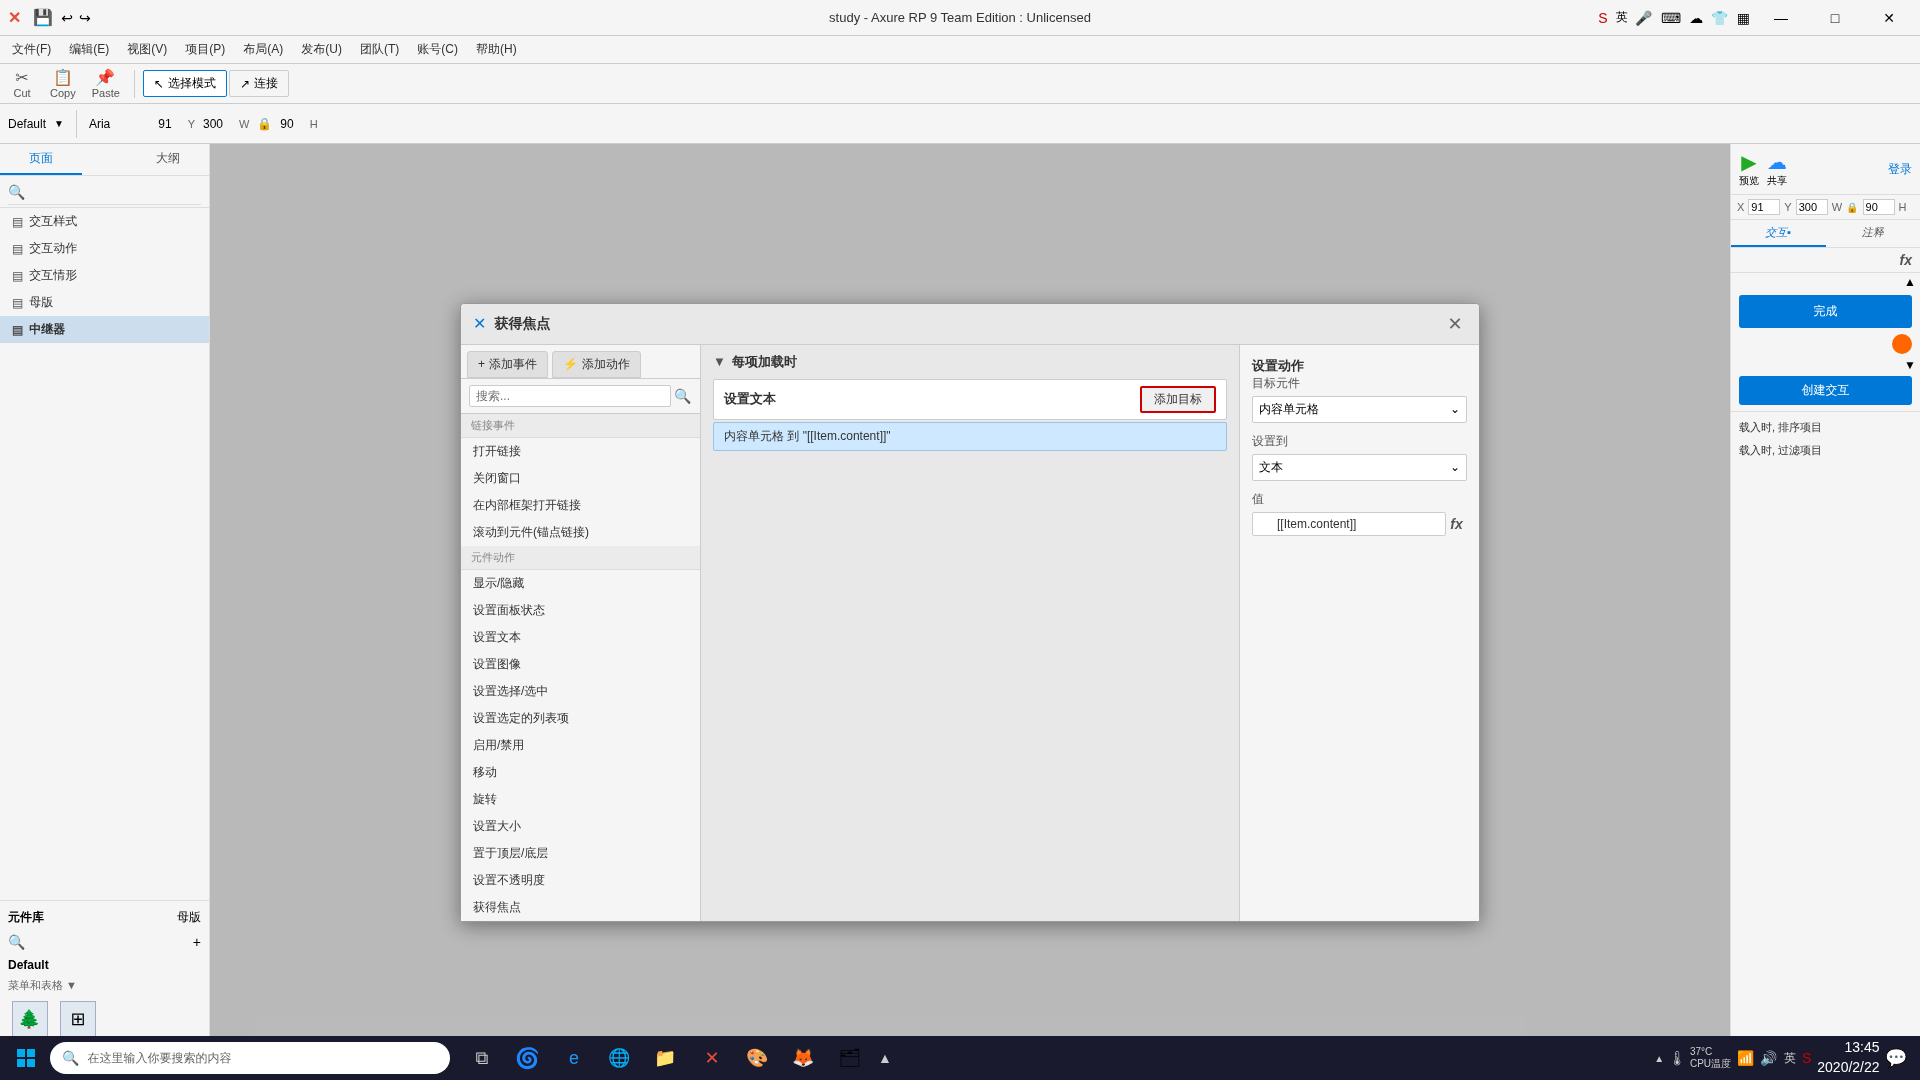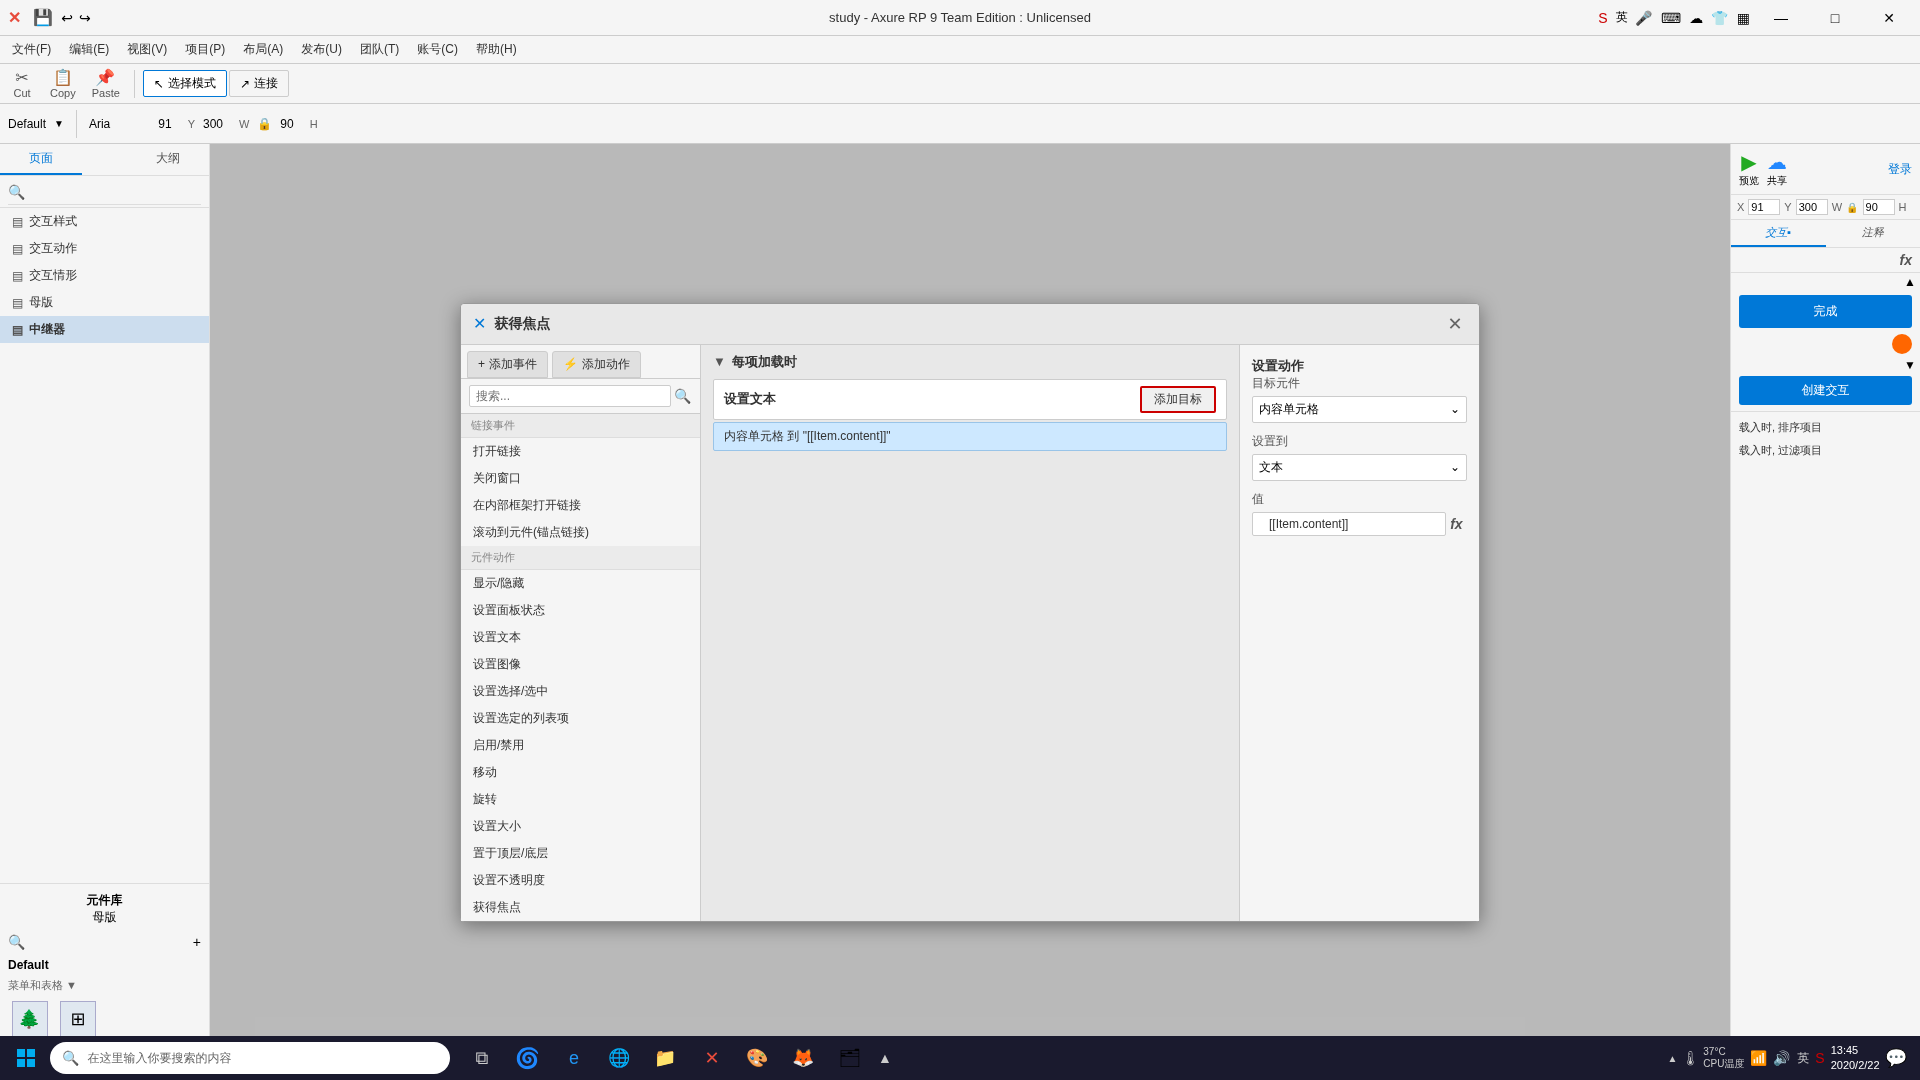--- a/index.html
+++ b/index.html
@@ -386,21 +386,21 @@
       background: #fff;
       font-size: 12px;
       display: flex;
       align-items: center;
       justify-content: space-between;
       cursor: pointer;
       margin-bottom: 10px;
     }
     .dialog-right-input {
       width: 100%;
-      padding: 4px 16px;
+      padding: 4px 24px;
       border: 1px solid #ccc;
       border-radius: 2px;
       background: #fff;
       font-size: 12px;
       color: #333;
     }
     .dialog-right-row {
       display: flex;
       align-items: center;
       justify-content: space-between;
@@ -503,23 +503,23 @@
       border-radius: 2px;
     }
     .taskbar-right {
       margin-left: auto;
       display: flex;
       align-items: center;
       gap: 6px;
       padding-right: 8px;
     }
     .taskbar-clock {
-      text-align: left;
+      text-align: right;
       color: #fff;
-      font-size: 11px;
+      font-size: 14px;
       line-height: 1.4;
     }
     .taskbar-sys {
       display: flex;
       align-items: center;
       gap: 4px;
       color: #ccc;
       font-size: 12px;
     }
   </style>
@@ -631,21 +631,21 @@
         <span style="color:#555;">▤</span>
         <span>母版</span>
       </div>
       <div class="sidebar-item active" style="background:#cde;font-weight:bold;">
         <span style="color:#555;">▤</span>
         <span>中继器</span>
       </div>
     </div>
 
     <div style="margin-top:auto; border-top:1px solid #ddd; padding-top:4px;">
-      <div style="display:flex;align-items:center;justify-content:space-between;padding:4px 8px;flex-direction:column;">
+      <div style="display:flex;align-items:center;justify-content:space-between;padding:4px 8px;">
         <span style="font-size:12px;font-weight:bold;">元件库</span>
         <span style="font-size:12px;">母版</span>
       </div>
       <div style="padding:4px 8px;display:flex;align-items:center;gap:4px;">
         <span style="font-size:14px;">🔍</span>
         <span style="font-size:14px;margin-left:auto;">+</span>
       </div>
       <div style="padding:4px 8px;font-size:12px;font-weight:bold;">Default</div>
       <div style="padding:2px 8px;font-size:11px;color:#666;">菜单和表格 ▼</div>
       <div style="display:flex;gap:12px;padding:6px 12px;">

